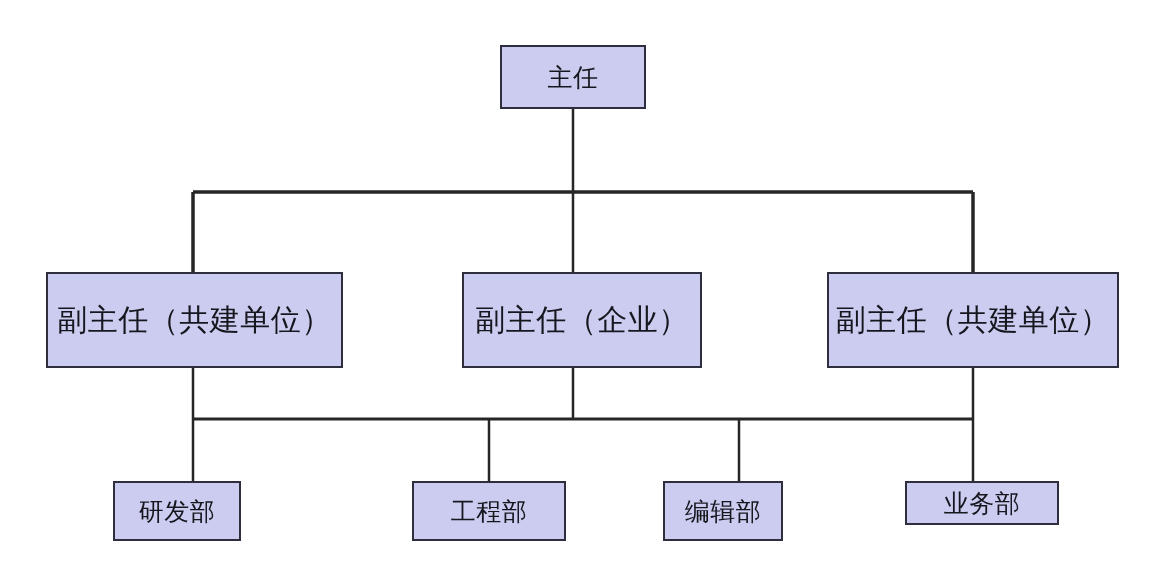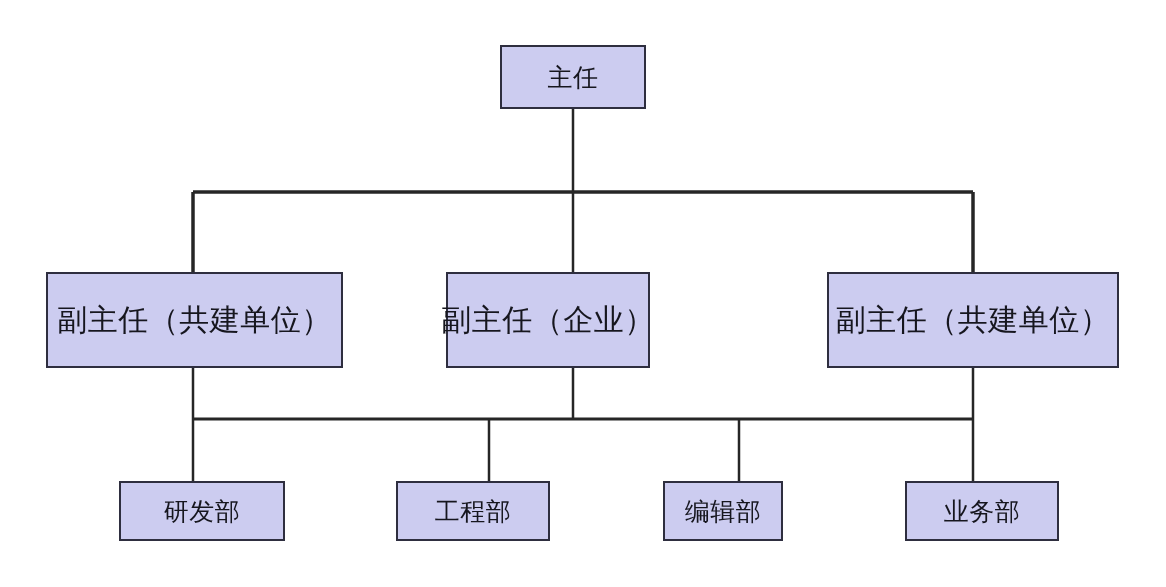--- a/index.html
+++ b/index.html
@@ -71,33 +71,33 @@
       </g>
   </svg>
 
   <div id="nodes-layer">
       <div class="node-box level-1" style="left: 500px; top: 45px; width: 146px; height: 64px;">
         <span class="node-label">主任</span>
       </div>
       <div class="node-box level-2" style="left: 46px; top: 272px; width: 297px; height: 96px;">
         <span class="node-label">副主任（共建单位）</span>
       </div>
-      <div class="node-box level-2" style="left: 446px; top: 272px; width: 204px; height: 96px;">
+      <div class="node-box level-2" style="left: 462px; top: 272px; width: 240px; height: 96px;">
         <span class="node-label">副主任（企业）</span>
       </div>
       <div class="node-box level-2" style="left: 827px; top: 272px; width: 292px; height: 96px;">
         <span class="node-label">副主任（共建单位）</span>
       </div>
-      <div class="node-box level-3" style="left: 119px; top: 481px; width: 166px; height: 60px;">
+      <div class="node-box level-3" style="left: 113px; top: 481px; width: 128px; height: 60px;">
         <span class="node-label">研发部</span>
       </div>
-      <div class="node-box level-3" style="left: 396px; top: 481px; width: 154px; height: 60px;">
+      <div class="node-box level-3" style="left: 412px; top: 481px; width: 154px; height: 60px;">
         <span class="node-label">工程部</span>
       </div>
       <div class="node-box level-3" style="left: 663px; top: 481px; width: 120px; height: 60px;">
         <span class="node-label">编辑部</span>
       </div>
-      <div class="node-box level-3" style="left: 905px; top: 481px; width: 154px; height: 60px;">
+      <div class="node-box level-3" style="left: 905px; top: 481px; width: 154px; height: 44px;">
         <span class="node-label">业务部</span>
       </div>
     </div>
 
 </div>
 
 </body></html>

